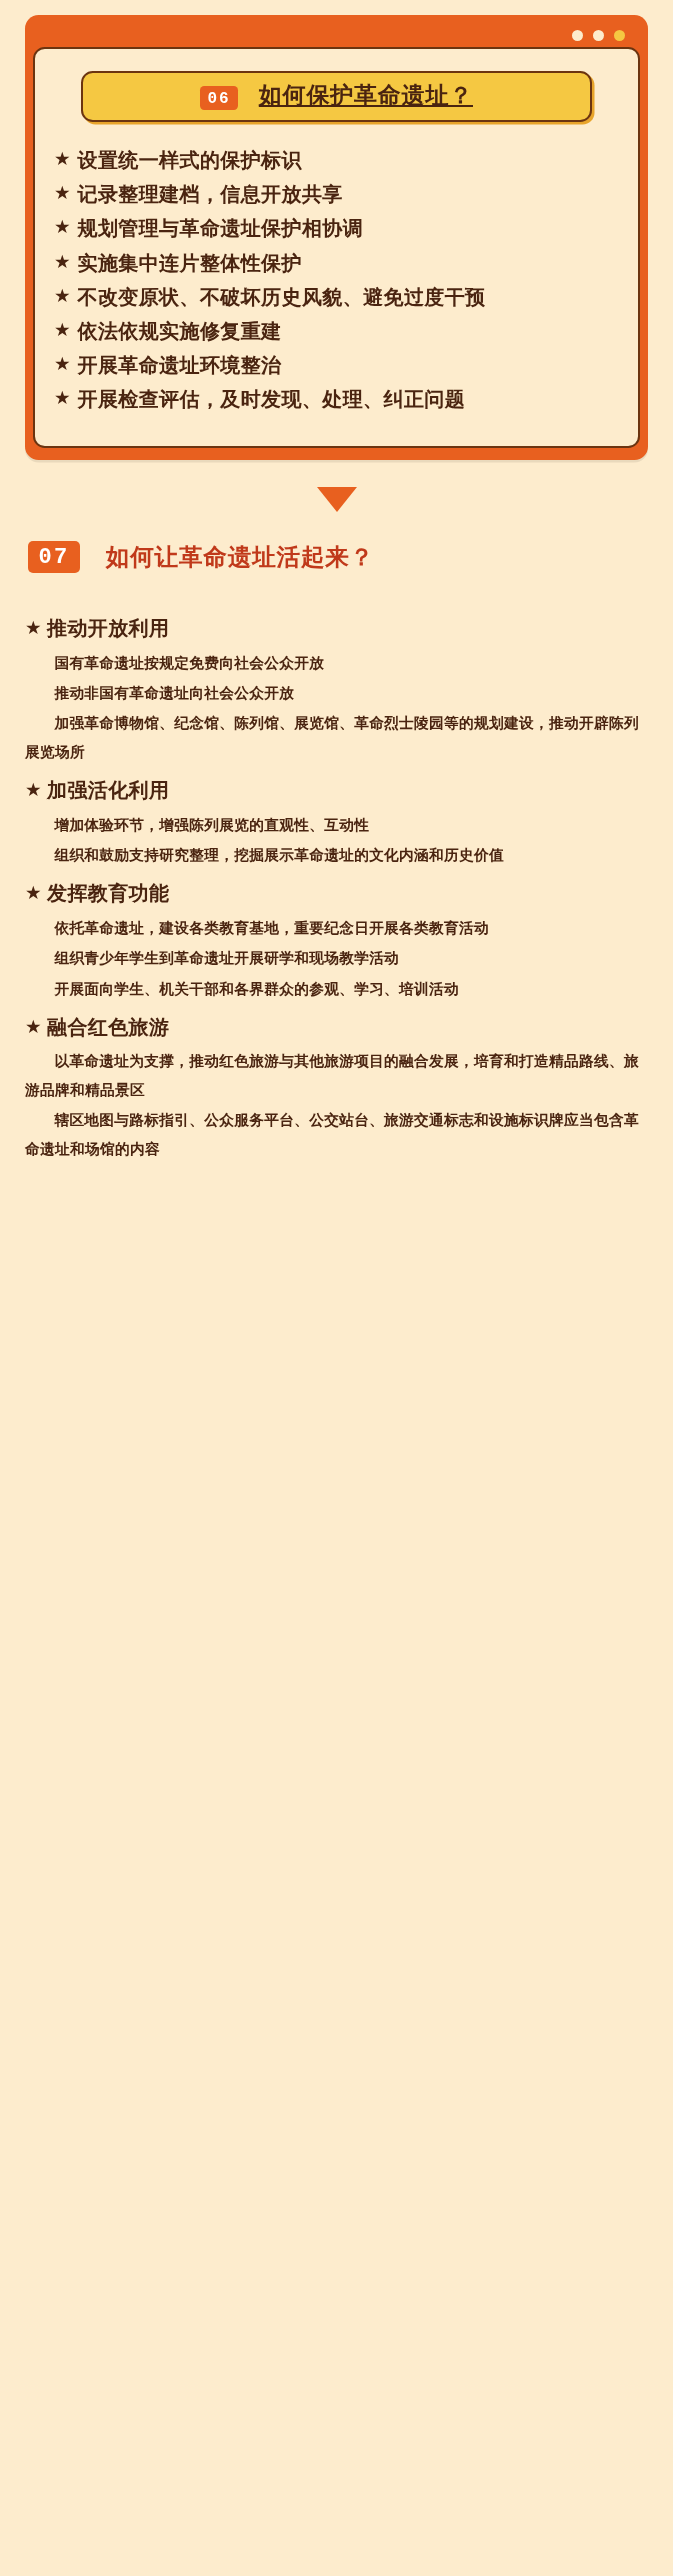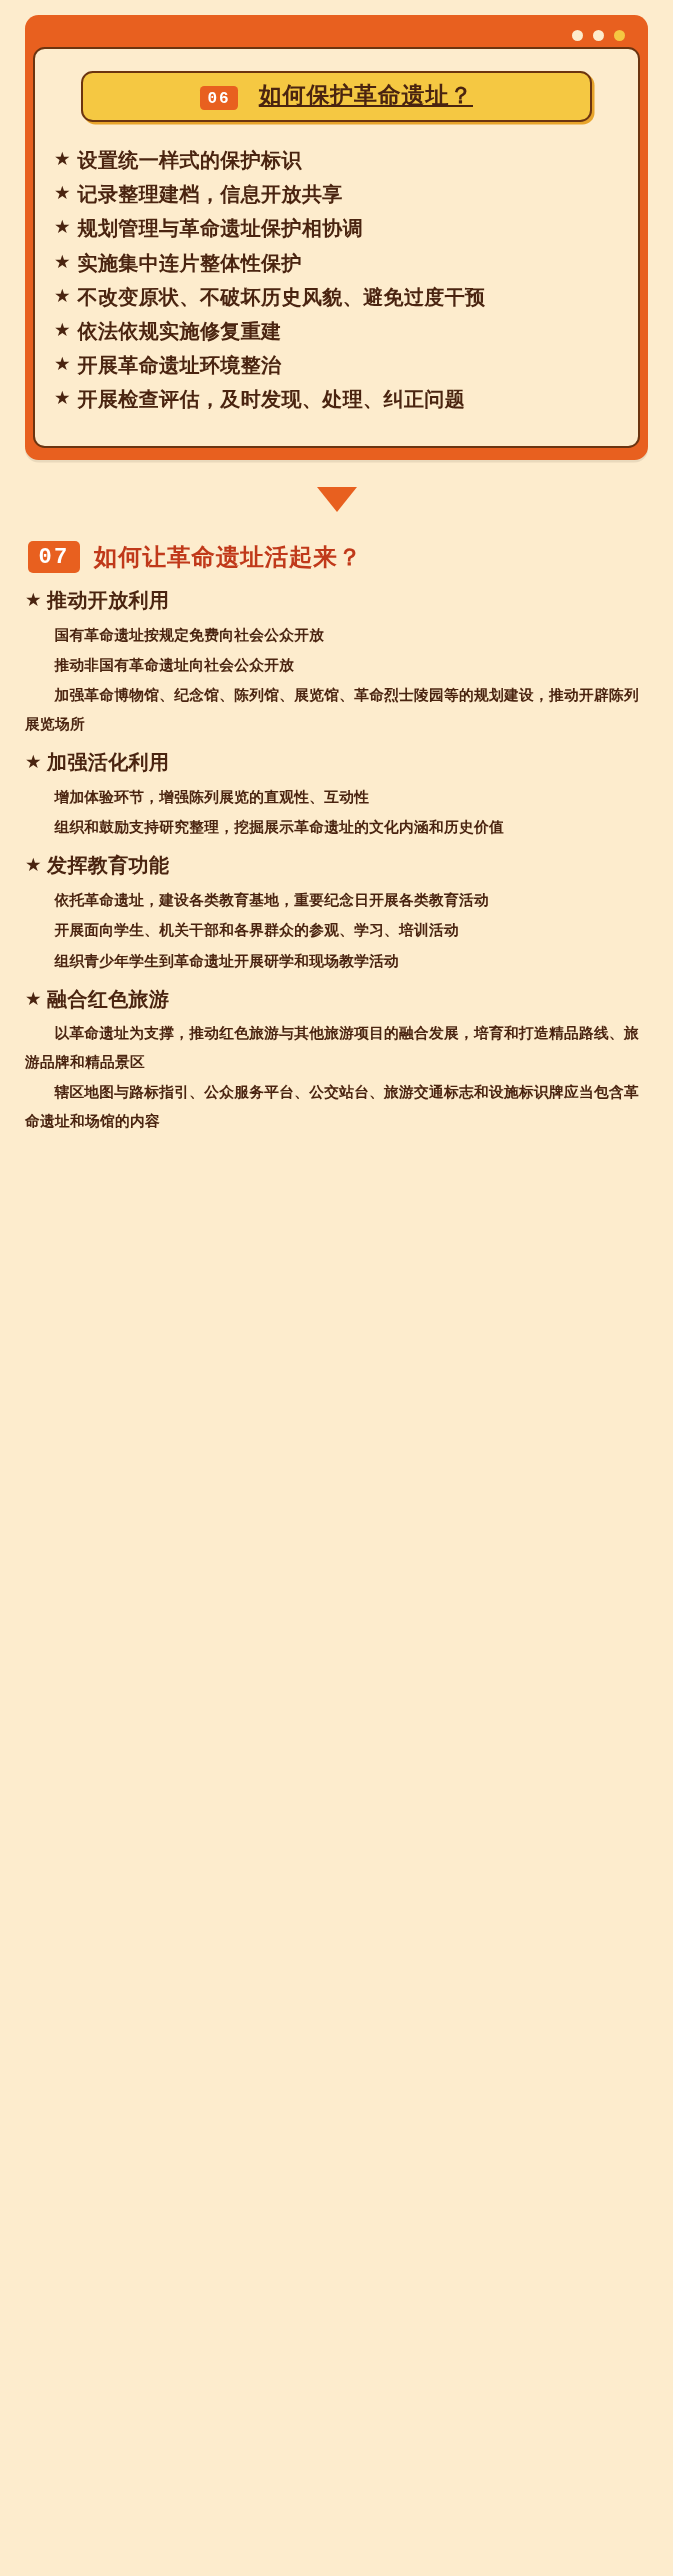--- a/index.html
+++ b/index.html
@@ -130,22 +130,22 @@
     border-top: 25px solid #e8601f;
   }
 
   
   .sec07 {
     margin: 0 25px;
   }
   .sec07-head {
     display: flex;
     align-items: center;
-    gap: 14px;
-    margin-bottom: 10px;
+    gap: 26px;
+    margin-bottom: 38px;
     padding-left: 3.4px;
   }
   .sec07-num {
     background: #e8601f;
     color: #fff;
     font-size: 22px;
     font-weight: bold;
     letter-spacing: 2.5px;
     padding: 4.2px 10px 3.4px 10px;
     border-radius: 5px;
@@ -248,22 +248,22 @@
       <p class="para">增加体验环节，增强陈列展览的直观性、互动性</p>
       <p class="para">组织和鼓励支持研究整理，挖掘展示革命遗址的文化内涵和历史价值</p>
     </div>
 
     <div class="sub-block">
       <div class="sub-head">
         <span class="star">★</span>
         <span>发挥教育功能</span>
       </div>
       <p class="para">依托革命遗址，建设各类教育基地，重要纪念日开展各类教育活动</p>
+      <p class="para">组织青少年学生到革命遗址开展研学和现场教学活动</p>
       <p class="para">开展面向学生、机关干部和各界群众的参观、学习、培训活动</p>
-      <p class="para">组织青少年学生到革命遗址开展研学和现场教学活动</p>
     </div>
 
     <div class="sub-block">
       <div class="sub-head">
         <span class="star">★</span>
         <span>融合红色旅游</span>
       </div>
       <p class="para">以革命遗址为支撑，推动红色旅游与其他旅游项目的融合发展，培育和打造精品路线、旅游品牌和精品景区</p>
       <p class="para">辖区地图与路标指引、公众服务平台、公交站台、旅游交通标志和设施标识牌应当包含革命遗址和场馆的内容</p>
     </div>

